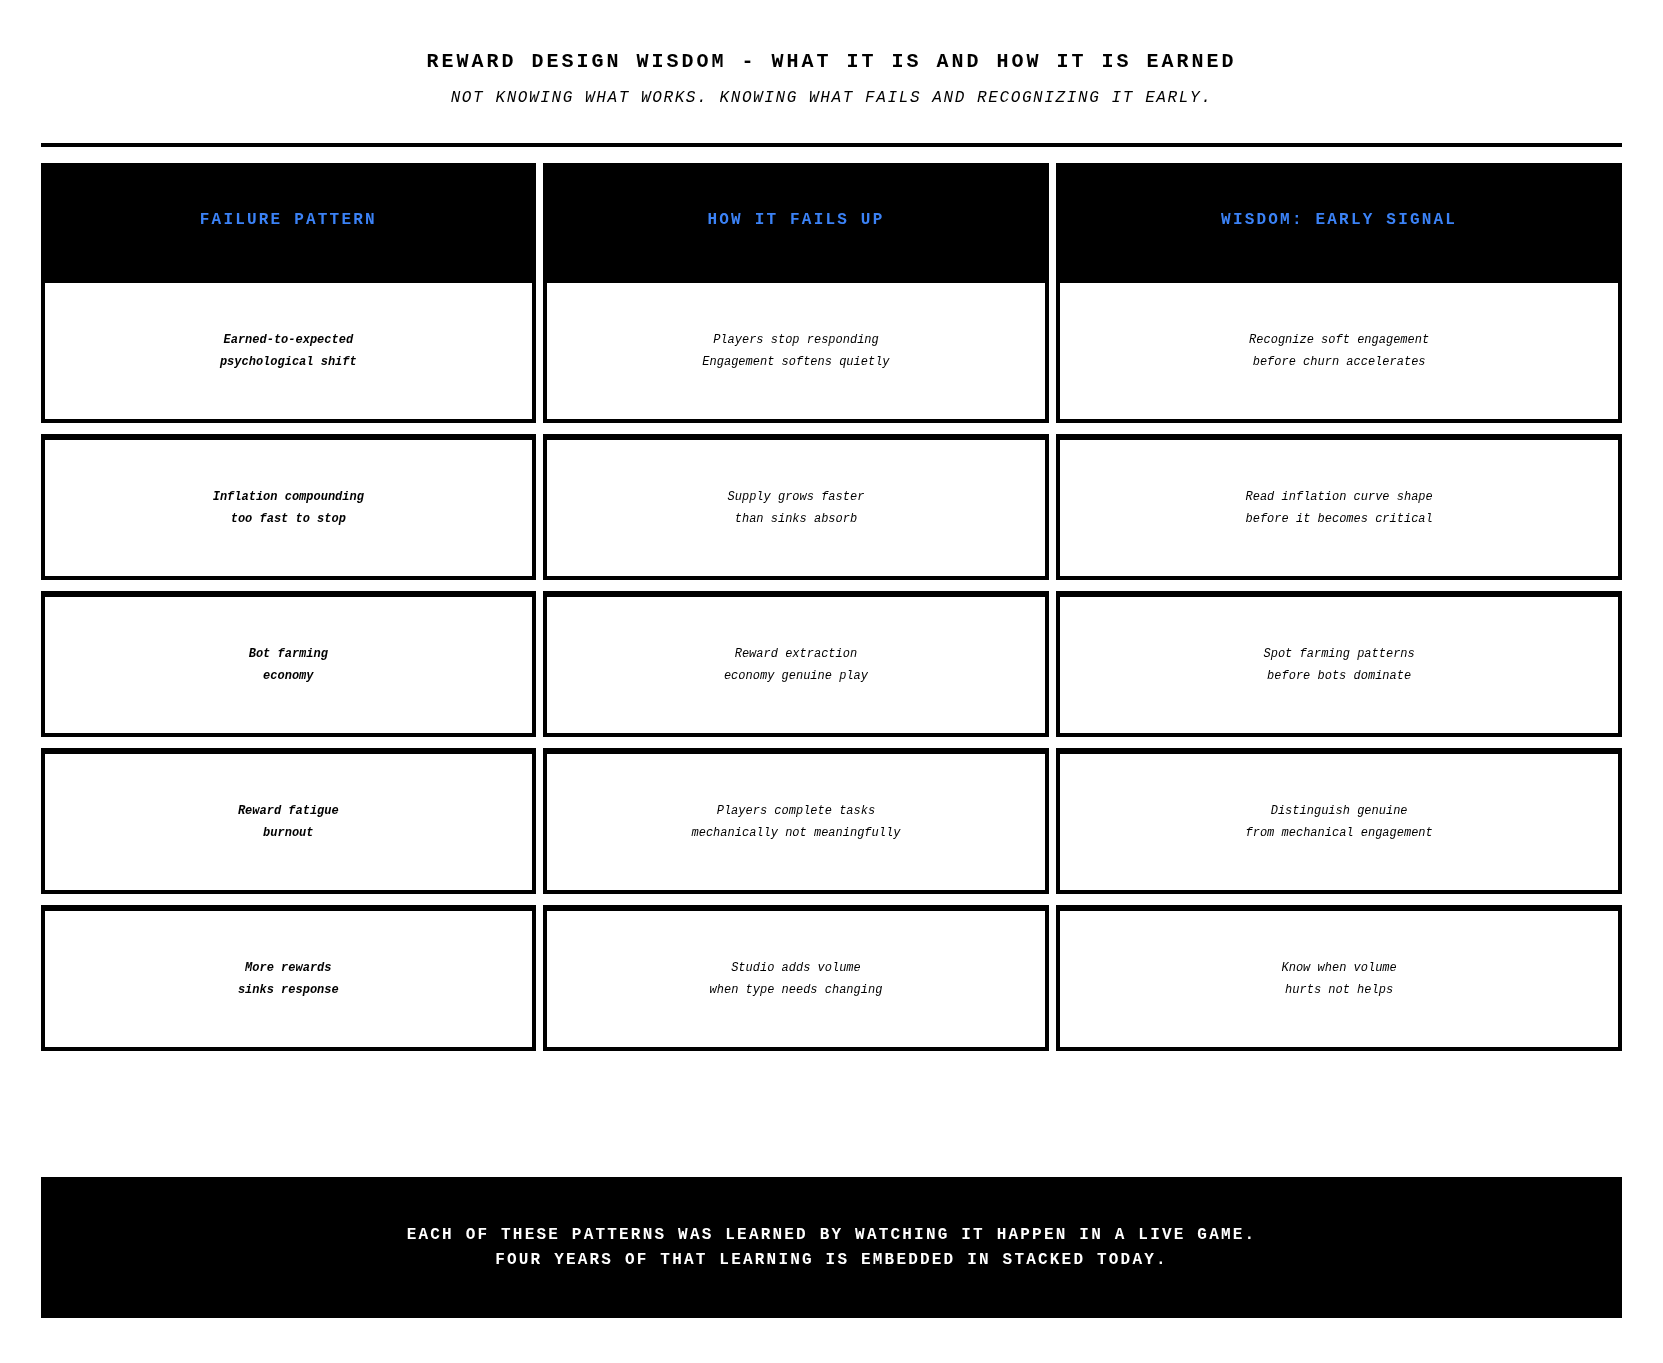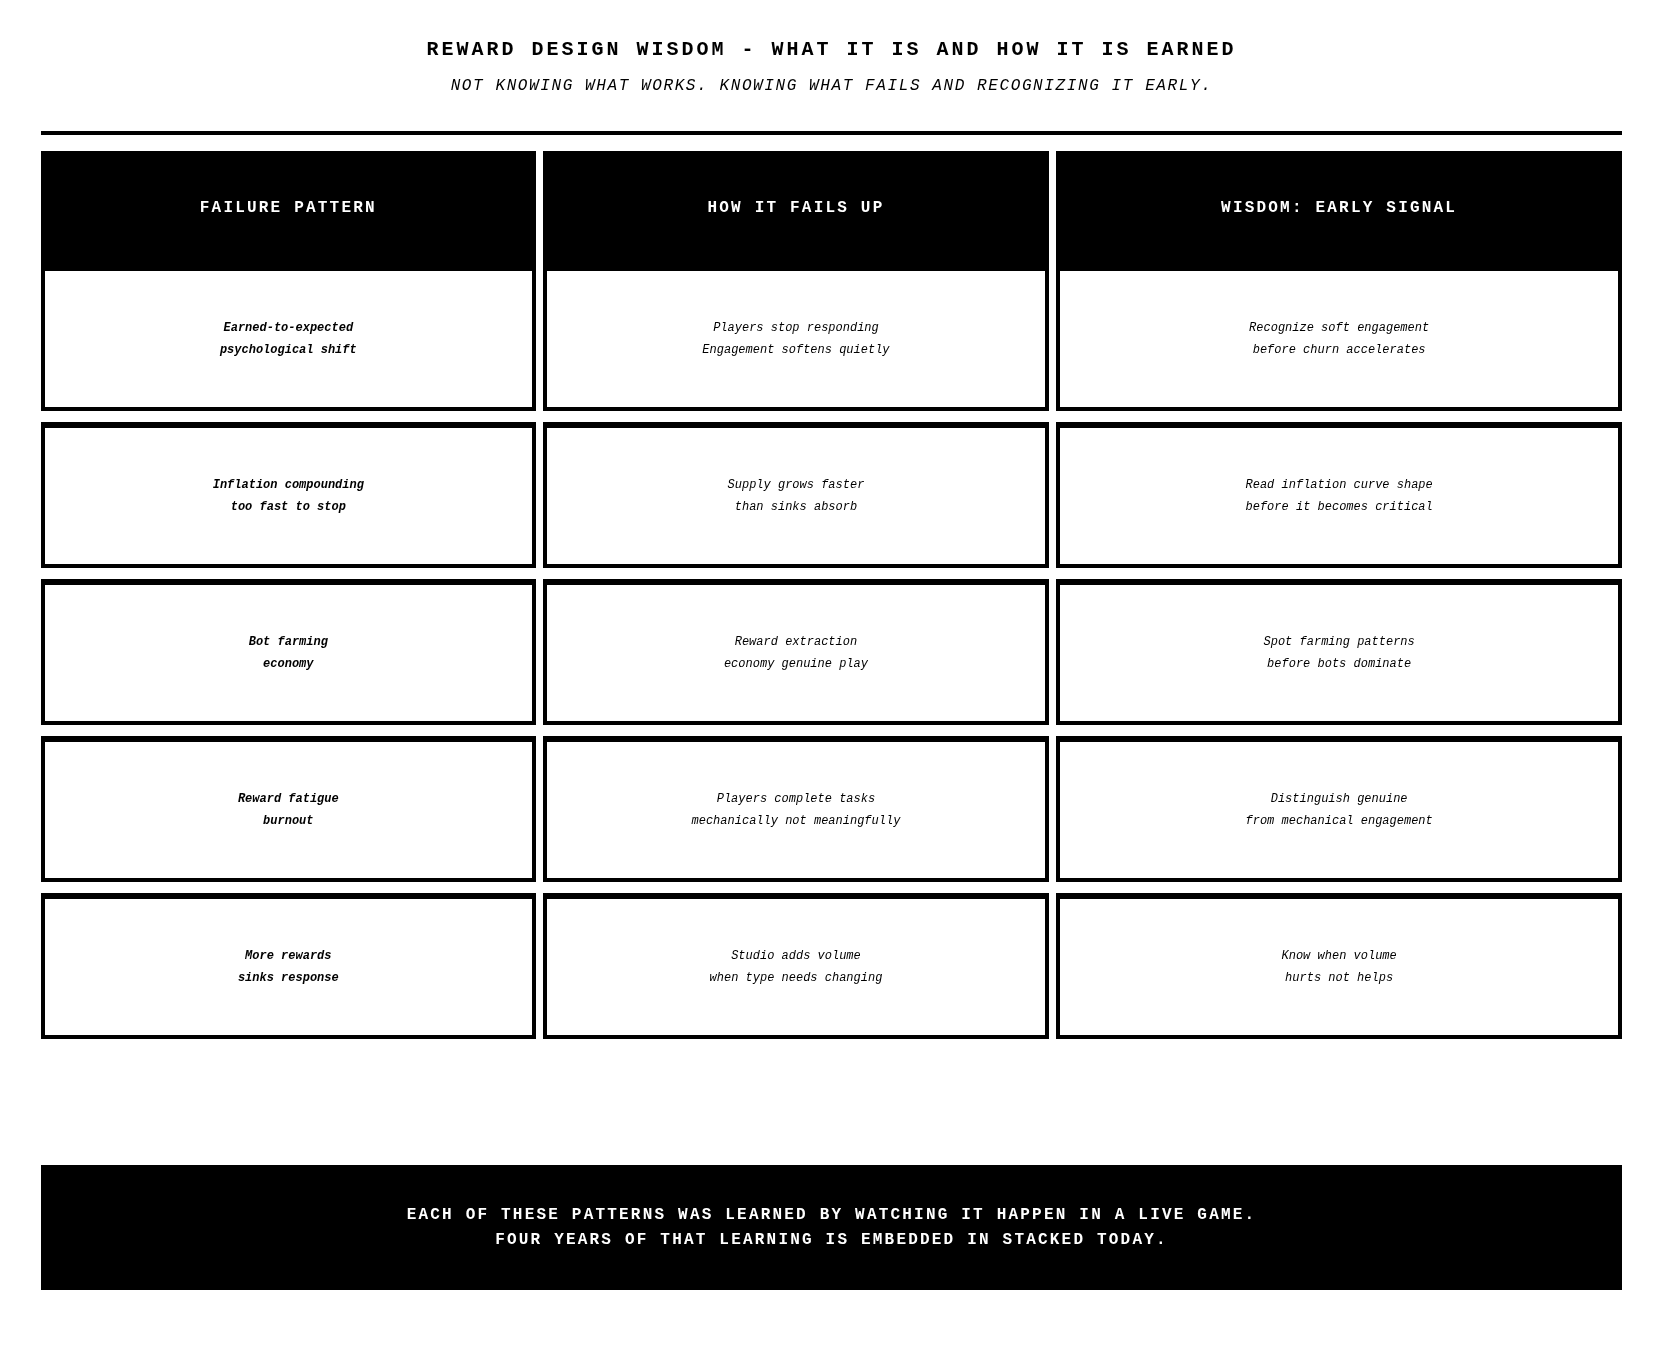--- a/index.html
+++ b/index.html
@@ -10,21 +10,21 @@
   body {
     width: 1663px;
     height: 1363px;
     font-family: "Liberation Mono", "DejaVu Sans Mono", monospace;
     color: #000000;
   }
   .page {
     box-sizing: border-box;
     width: 1663px;
     height: 1363px;
-    padding: 38px 41px 0 41px;
+    padding: 50px 41px 0 41px;
     overflow: hidden;
   }
   .doc-title {
     text-align: center;
     font-size: 20px;
     font-weight: bold;
     letter-spacing: 3px;
     line-height: 24px;
     white-space: nowrap;
   }
@@ -50,21 +50,21 @@
     grid-template-columns: 494fr 506fr 565fr;
     column-gap: 7px;
   }
   .tbl-row.data-row + .tbl-row.data-row {
     margin-top: 11px;
   }
   .hdr-cell {
     box-sizing: border-box;
     height: 114px;
     background: #000000;
-    color: #ffffff;
+    color: #3b82f6;
     font-size: 16px;
     font-weight: bold;
     letter-spacing: 2.2px;
     display: flex;
     align-items: center;
     justify-content: center;
     text-align: center;
   }
   .cell {
     box-sizing: border-box;
@@ -79,21 +79,21 @@
     font-size: 12px;
     line-height: 22px;
     white-space: pre-line;
     font-style: italic;
   }
   .cell.pattern {
     font-weight: bold;
   }
   .footer-banner {
     margin-top: 126px;
-    height: 125px;
+    height: 141px;
     background: #000000;
     color: #ffffff;
     display: flex;
     align-items: center;
     justify-content: center;
     text-align: center;
     font-size: 16px;
     font-weight: bold;
     letter-spacing: 2.2px;
     line-height: 25px;

